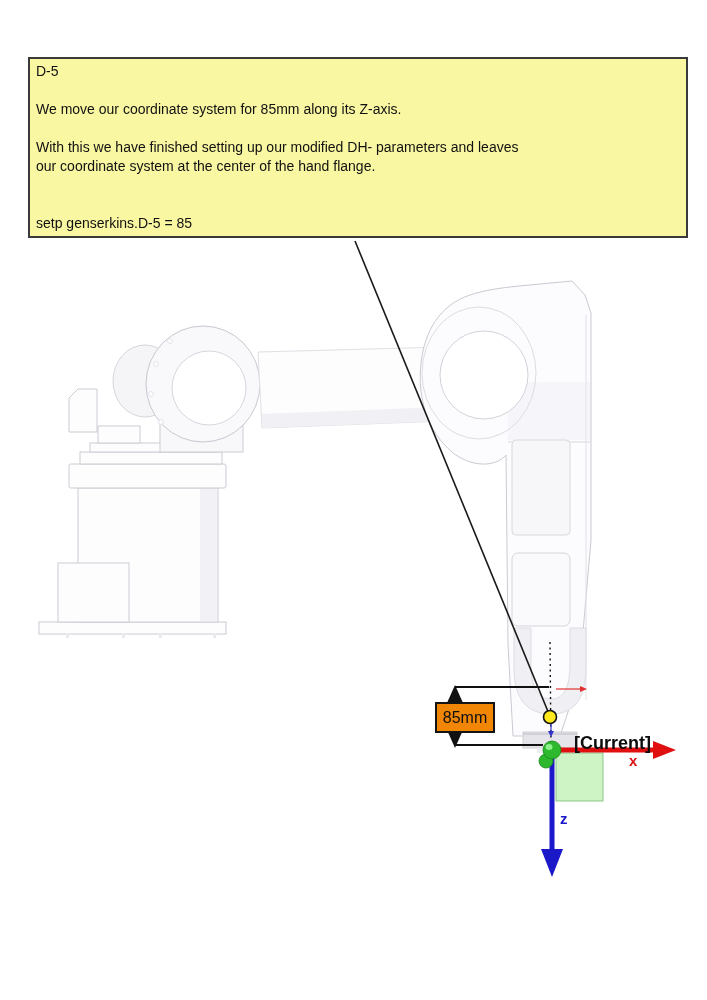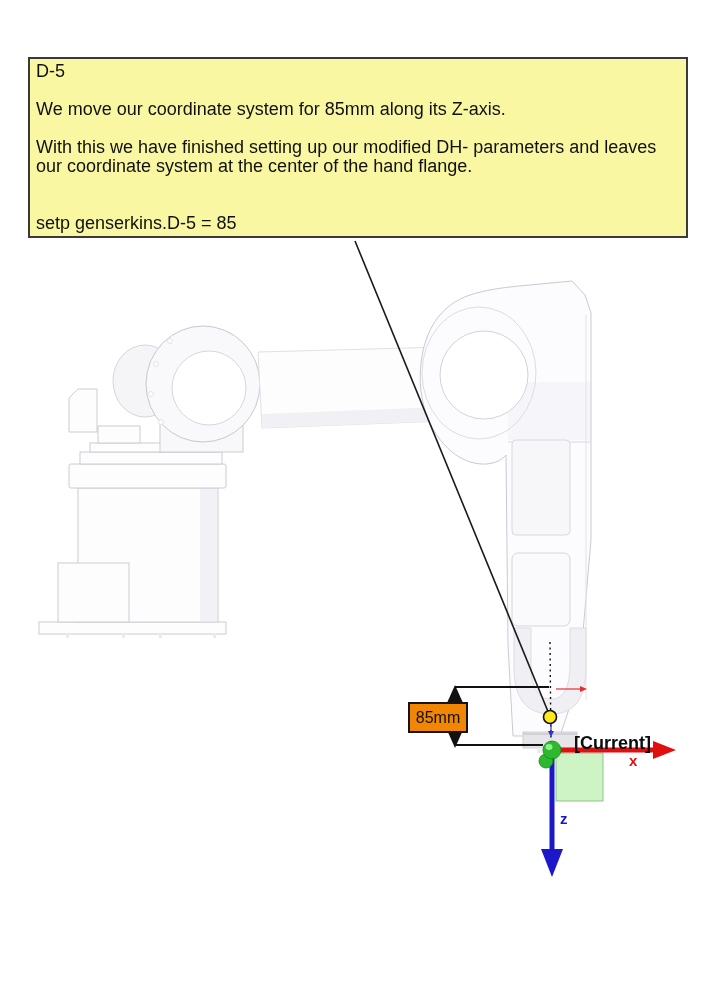--- a/index.html
+++ b/index.html
@@ -2,24 +2,24 @@
 <html><head>
 <meta charset="utf-8">
 <style>
   html,body{margin:0;padding:0;background:#ffffff;}
   #canvas{position:relative;width:707px;height:1000px;background:#ffffff;overflow:hidden;
           font-family:"Liberation Sans","DejaVu Sans",sans-serif;}
   #scene{position:absolute;left:0;top:0;}
   
   .note{position:absolute;left:28px;top:57px;width:644px;height:171px;
         background:#f9f7a2;border:2px solid #3a3a3a;
-        padding:3px 6px;font-size:18px;line-height:19px;color:#111;
+        padding:3px 6px;font-size:14px;line-height:19px;color:#111;
         white-space:pre-line;}
   
-  .dim-tag{position:absolute;left:408px;top:702px;width:56px;height:27px;
+  .dim-tag{position:absolute;left:435px;top:702px;width:56px;height:27px;
            background:#f08604;border:2px solid #141414;color:#101010;
            font-size:16px;line-height:27px;text-align:center;}
   .lbl{position:absolute;font-weight:bold;}
   .lbl-current{left:574px;top:733px;font-size:18px;color:#0d0d0d;}
   .lbl-x{left:629px;top:752px;font-size:15px;color:#dd1111;}
   .lbl-z{left:560px;top:810px;font-size:15px;color:#1a18c8;}
 </style>
 </head>
 <body>
 

